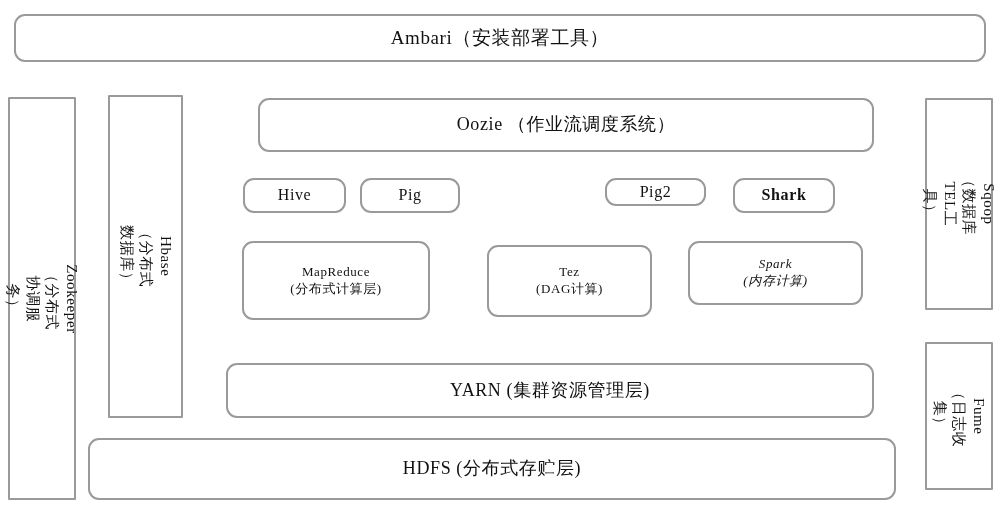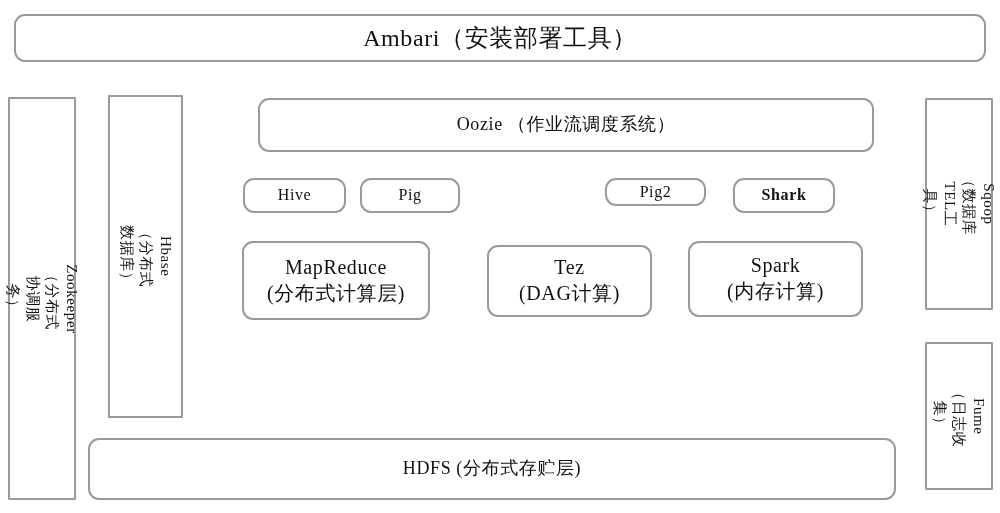--- a/index.html
+++ b/index.html
@@ -41,44 +41,44 @@
     white-space: pre-line;
     text-align: center;
     line-height: 1.3;
     letter-spacing: 0.6px;
   }
   .vert {
     overflow: visible;
   }
 
   
-  .fs-banner { font-size: 24px; }
+  .fs-banner { font-size: 19px; }
   .fs-bar    { font-size: 18px; }
   .fs-chip   { font-size: 16px; }
-  .fs-engine { font-size: 20px; }
+  .fs-engine { font-size: 13px; }
   .fs-side   { font-size: 15px; }
 
   
   #ambari  { left: 14px;  top: 14px;  width: 972px; height: 48px; }
   #oozie   { left: 258px; top: 98px;  width: 616px; height: 54px; text-align: center; }
 
   #zookeeper { left: 8px;   top: 97px;  width: 68px;  height: 403px; }
   #hbase     { left: 108px; top: 95px;  width: 75px;  height: 323px; }
   #sqoop     { left: 925px; top: 98px;  width: 68px;  height: 212px; }
   #fume      { left: 925px; top: 342px; width: 68px;  height: 148px; }
 
   #hive   { left: 243px; top: 178px; width: 103px; height: 35px; }
   #pig    { left: 360px; top: 178px; width: 100px; height: 35px; }
   #hive2  { left: 482px; top: 178px; width: 104px; height: 35px; }
   #pig2   { left: 605px; top: 178px; width: 101px; height: 28px; }
   #shark  { left: 733px; top: 178px; width: 102px; height: 35px; font-weight: bold; }
 
   #mapreduce { left: 242px; top: 241px; width: 188px; height: 79px; }
   #tez       { left: 487px; top: 245px; width: 165px; height: 72px; }
-  #spark     { left: 688px; top: 241px; width: 175px; height: 76px; }
+  #spark     { left: 688px; top: 241px; width: 175px; height: 64px; font-style: italic; }
 
   #yarn { left: 226px; top: 363px; width: 648px; height: 55px; }
   #hdfs { left: 88px;  top: 438px; width: 808px; height: 62px; }
 </style>
 </head>
 <body>
 
 <div id="diagram">
 
   <div class="node rounded fs-banner" id="ambari">Ambari（安装部署工具）</div>
@@ -110,16 +110,17 @@
   <div class="node rounded fs-chip" id="pig2">Pig2</div>
   <div class="node rounded fs-chip" id="shark">Shark</div>
 
   <div class="node rounded fs-engine" id="mapreduce">MapReduce
 (分布式计算层)</div>
   <div class="node rounded fs-engine" id="tez">Tez
 (DAG计算)</div>
   <div class="node rounded fs-engine" id="spark">Spark
 (内存计算)</div>
 
+  <div class="node rounded fs-bar" id="yarn">YARN (集群资源管理层)</div>
 
   <div class="node rounded fs-bar" id="hdfs">HDFS (分布式存贮层)</div>
 
 </div>
 
 </body></html>

